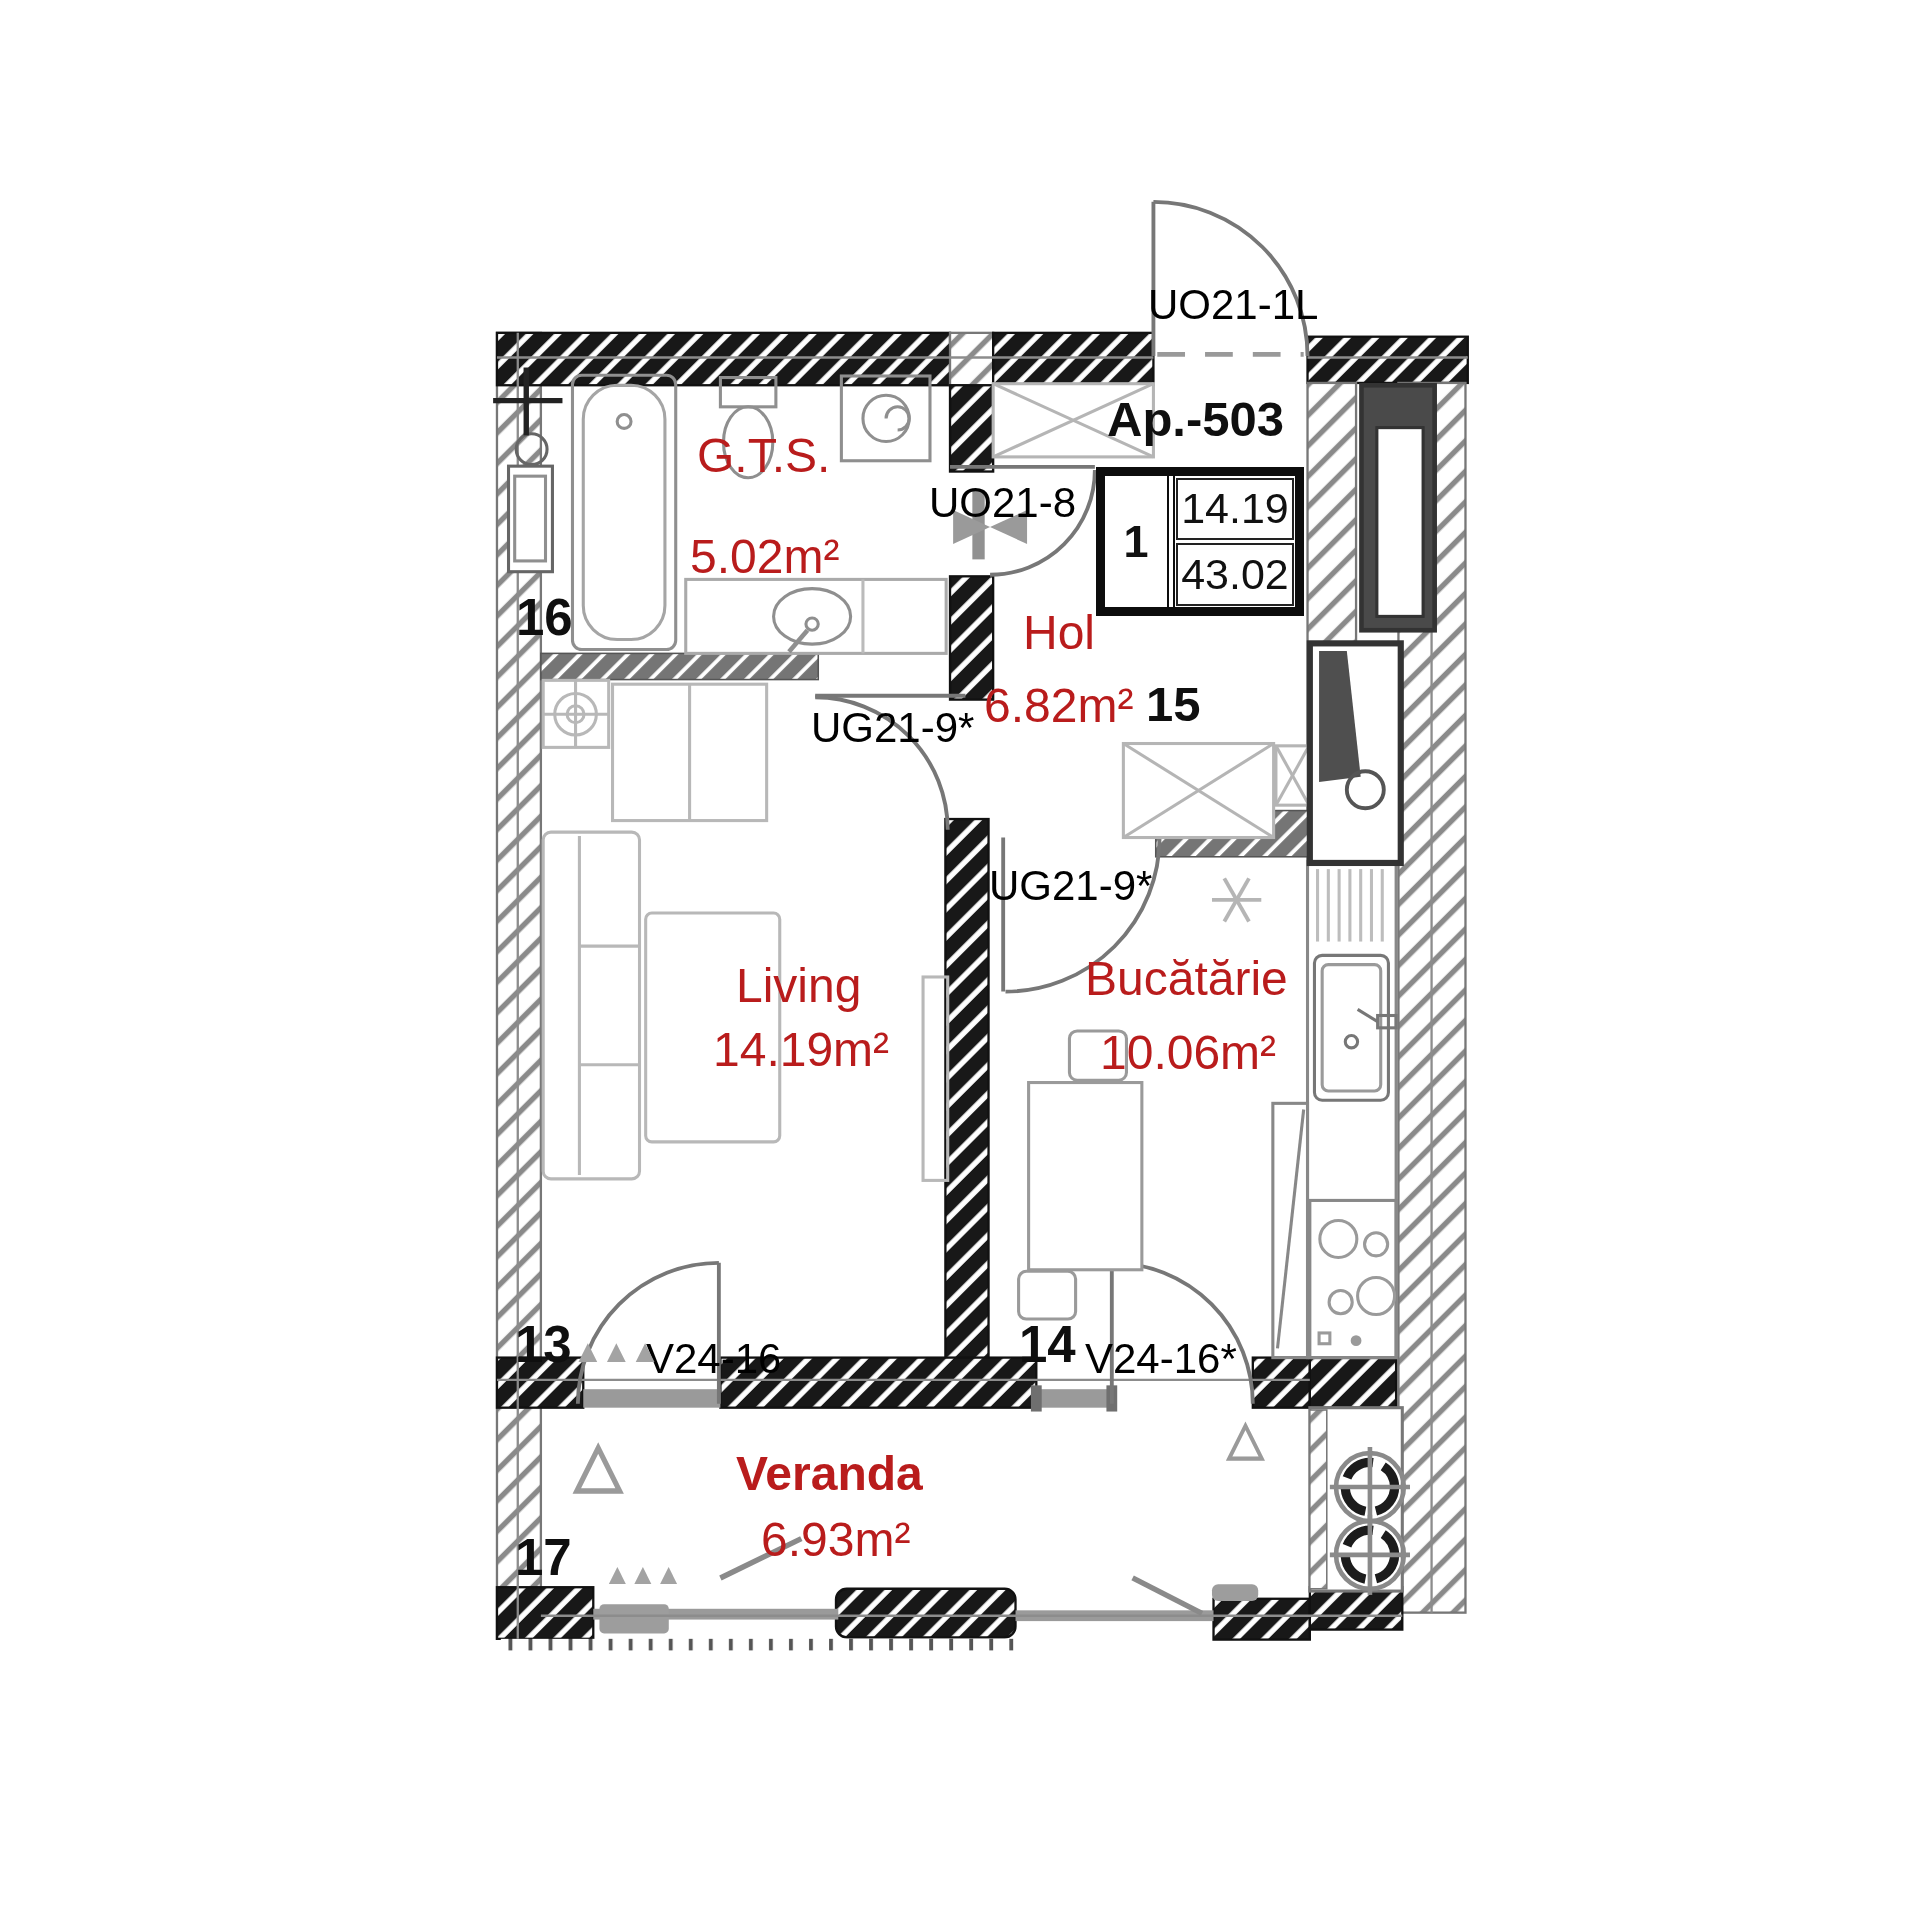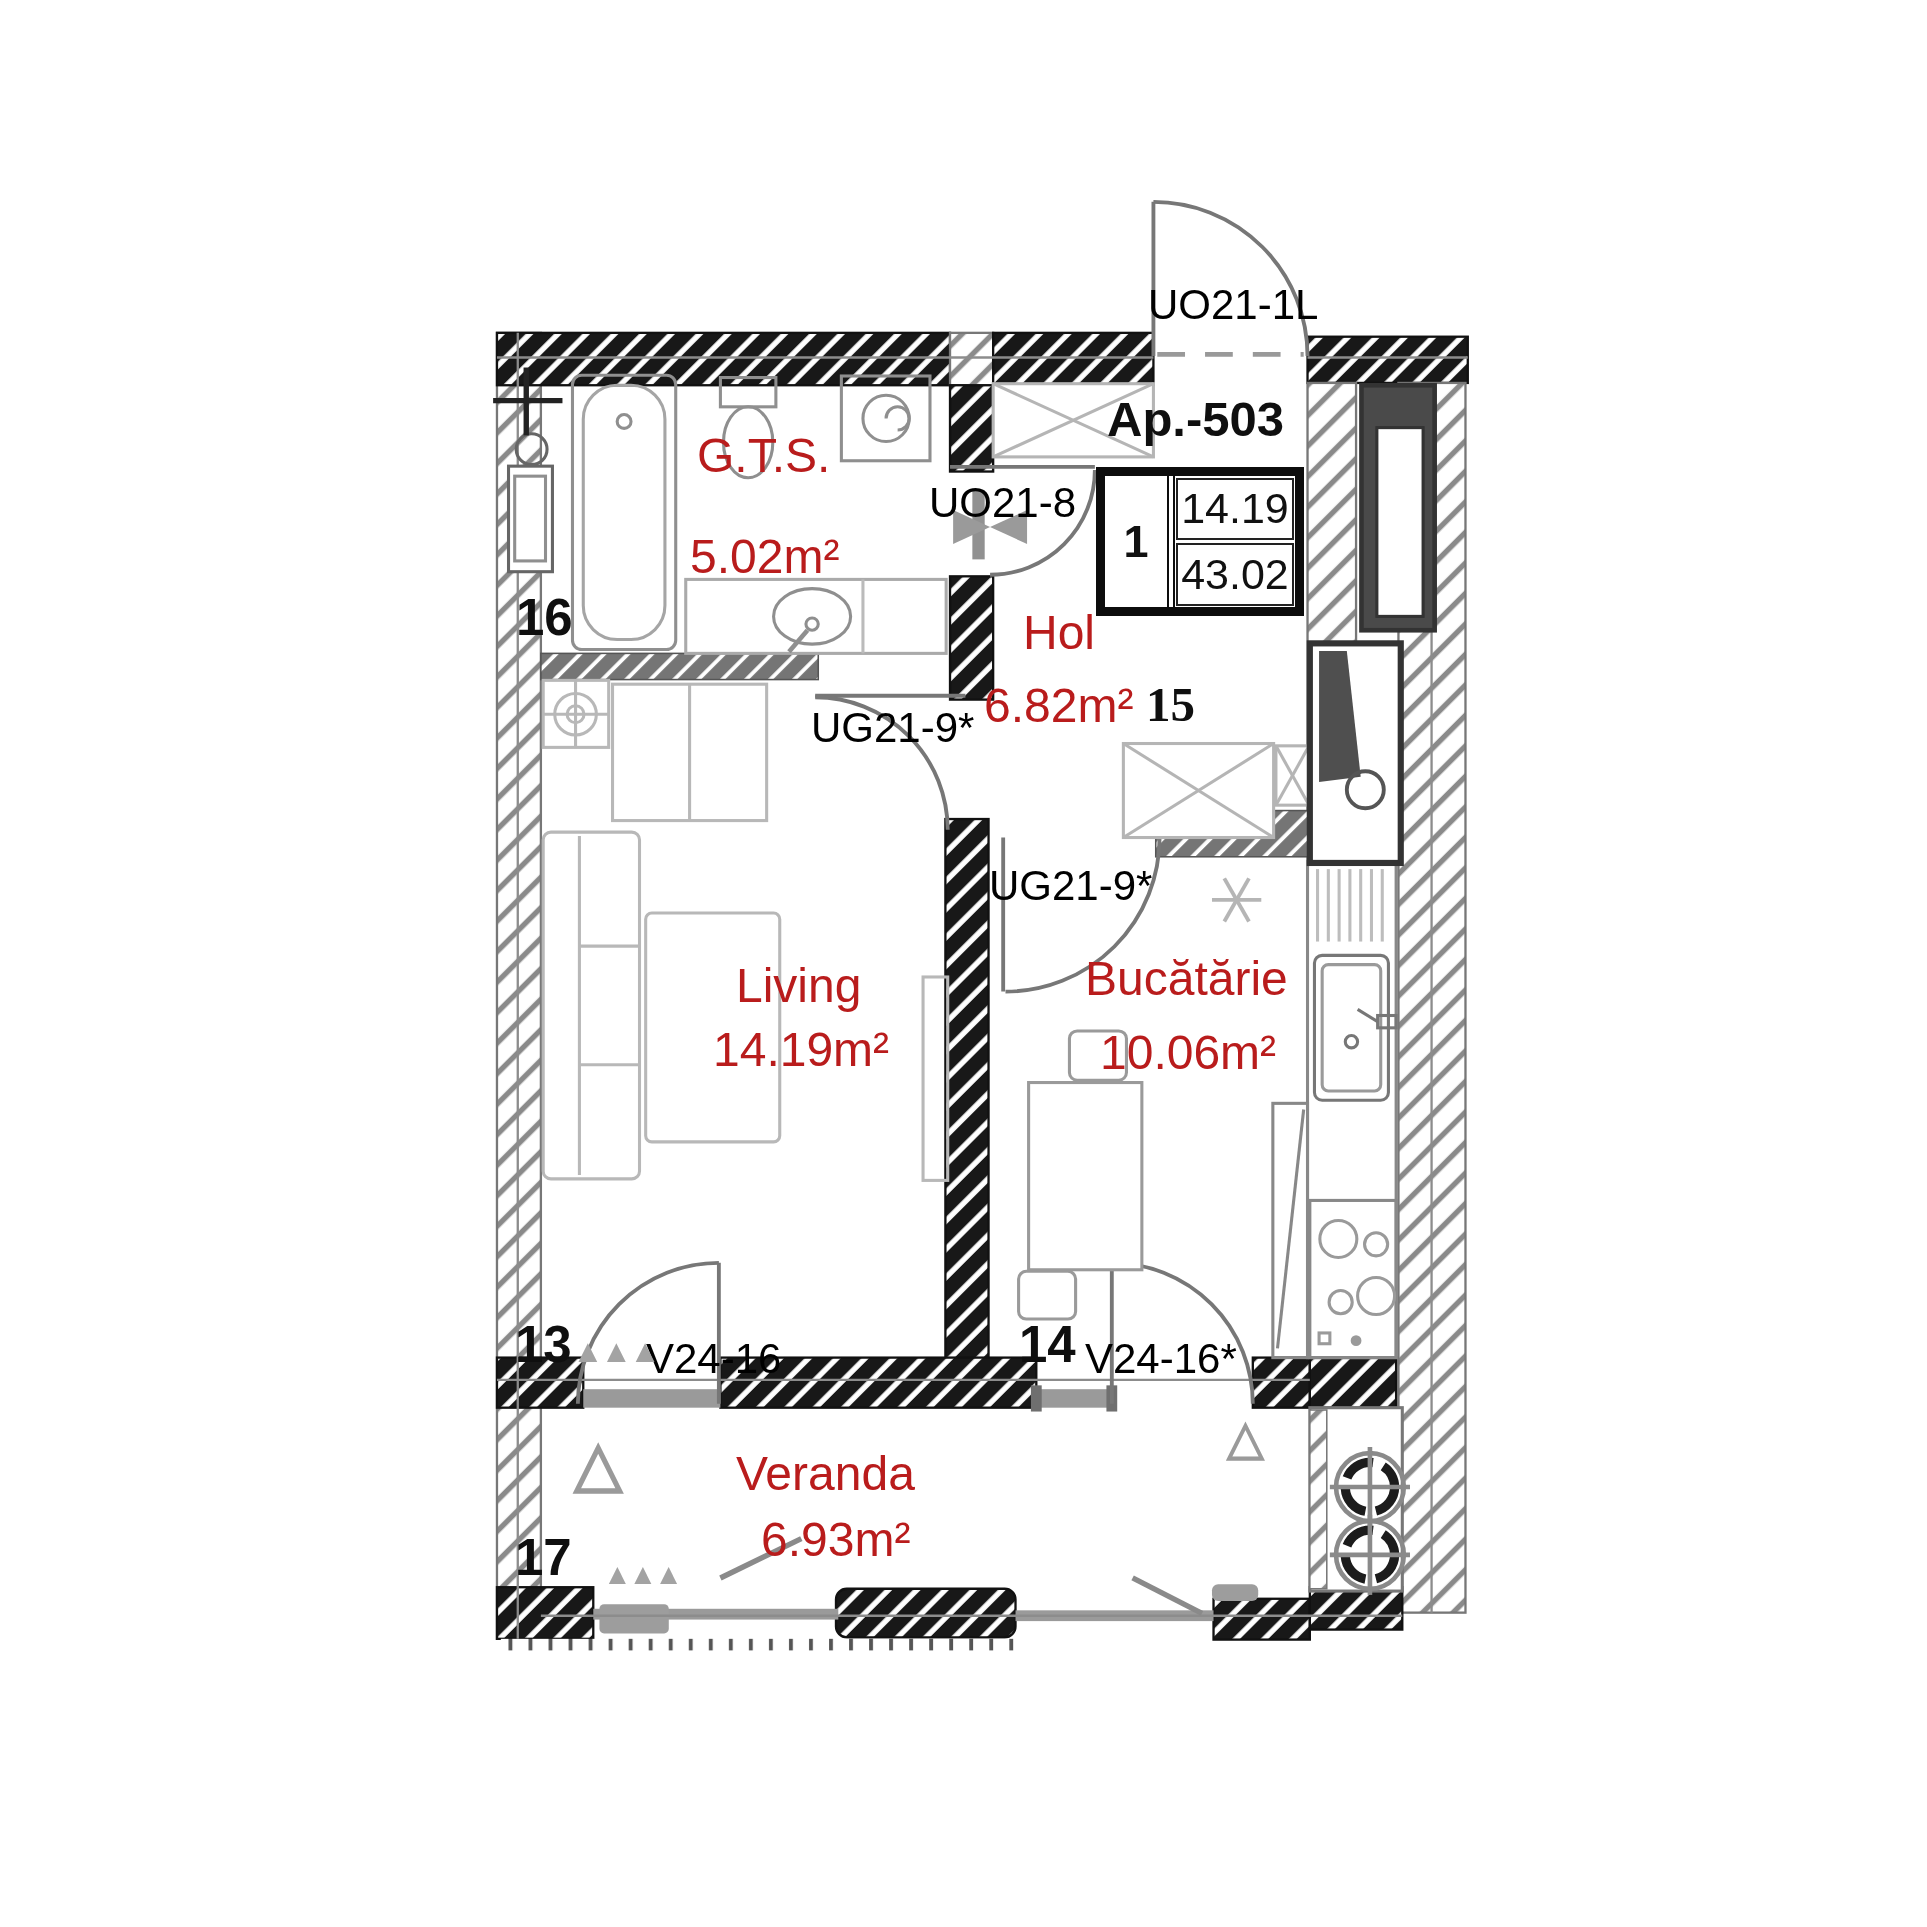--- a/index.html
+++ b/index.html
@@ -233,29 +233,29 @@
       <div class="rcell">14.19</div>
       <div class="rcell">43.02</div>
     </div>
   </div>
 
   <div class="lbl" style="left:697px;top:432px;font-size:48px;">G.T.S.</div>
   <div class="lbl" style="left:690px;top:533px;font-size:48px;text-align:center;">5.02m²</div>
 
   <div class="lbl" style="left:1023px;top:609px;font-size:48px;">Hol</div>
   <div class="lbl" style="left:984px;top:682px;font-size:48px;">6.82m²</div>
-  <div class="lbl lbl-b" style="left:1146px;top:680px;font-size:49px;font-family:Liberation Serif, serif;">15</div>
+  <div class="lbl lbl-b" style="left:1146px;top:680px;font-size:49px;">15</div>
 
   <div class="lbl" style="left:736px;top:962px;font-size:48px;">Living</div>
   <div class="lbl" style="left:713px;top:1026px;font-size:48px;">14.19m²</div>
 
   <div class="lbl" style="left:1085px;top:955px;font-size:48px;">Bucătărie</div>
   <div class="lbl" style="left:1100px;top:1029px;font-size:48px;">10.06m²</div>
 
-  <div class="lbl" style="left:736px;top:1450px;font-size:48px;">Veranda</div>
+  <div class="lbl" style="left:736px;top:1450px;font-size:48px;font-weight:bold;">Veranda</div>
   <div class="lbl" style="left:761px;top:1516px;font-size:48px;">6.93m²</div>
 
   <div class="lbl lbl-door" style="left:1148px;top:284px;font-size:42px;">UO21-1L</div>
   <div class="lbl lbl-door" style="left:929px;top:482px;font-size:42px;">UO21-8</div>
   <div class="lbl lbl-door" style="left:811px;top:707px;font-size:42px;">UG21-9*</div>
   <div class="lbl lbl-door" style="left:989px;top:865px;font-size:42px;">UG21-9*</div>
   <div class="lbl lbl-door" style="left:646px;top:1338px;font-size:42px;">V24-16</div>
   <div class="lbl lbl-door" style="left:1085px;top:1338px;font-size:42px;">V24-16*</div>
 
   <div class="lbl lbl-b" style="left:516px;top:592px;font-size:51px;">16</div>

